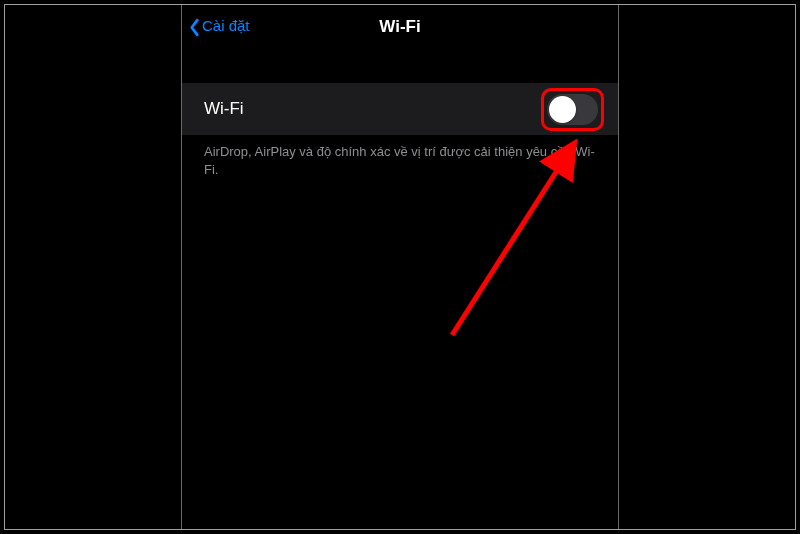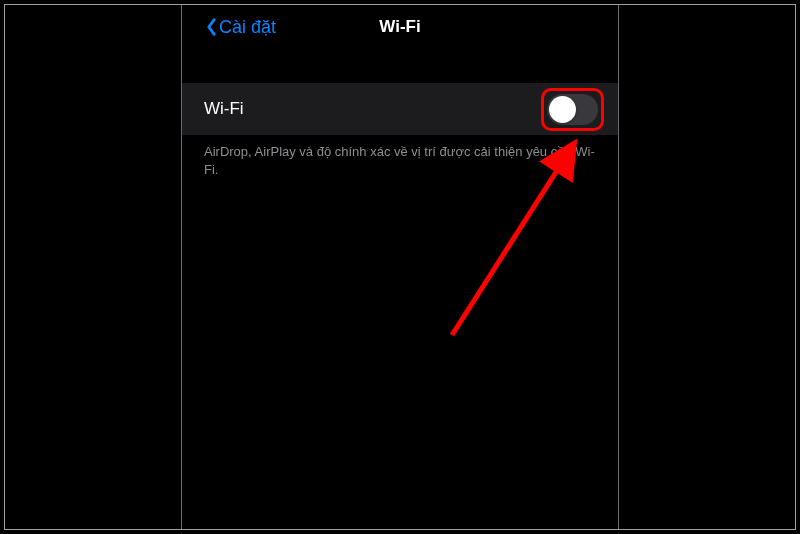--- a/index.html
+++ b/index.html
@@ -38,26 +38,26 @@
     .nav-bar {
       height: 44px;
       display: flex;
       align-items: center;
       justify-content: center;
       position: relative;
       padding: 0 8px;
     }
     .back-button {
       position: absolute;
-      left: 23px;
+      left: 6px;
       top: 50%;
       transform: translateY(-50%);
       display: flex;
       color: #0a84ff;
-      font-size: 18px;
+      font-size: 15px;
       cursor: pointer;
     }
     .back-chevron {
       width: 12px;
       height: 20px;
       margin-right: 2px;
       display: flex;
       align-items: center;
       justify-content: center;
     }

